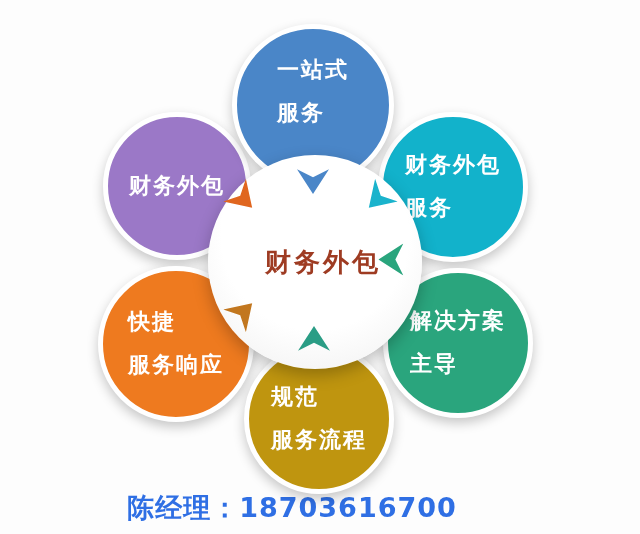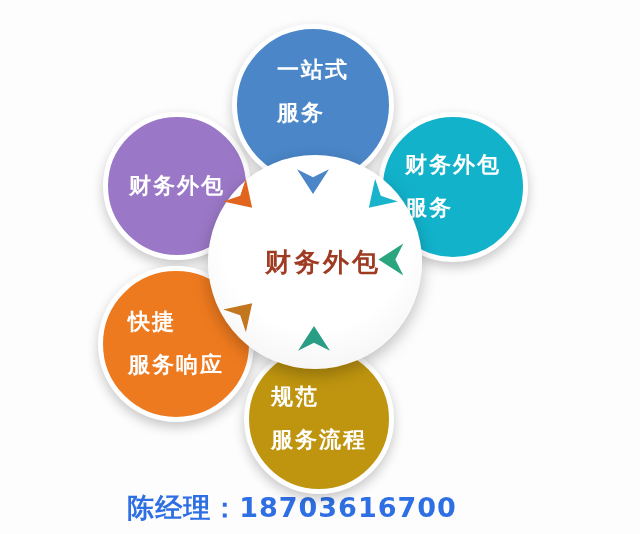--- a/index.html
+++ b/index.html
@@ -103,20 +103,26 @@
     </div>
   </div>
 
   <div class="petal petal-bottomleft" style="background-color: rgb(238, 122, 31);">
     <div class="petal-text">
       <div>快捷</div>
       <div>服务响应</div>
     </div>
   </div>
 
+  <div class="petal petal-bottomright" style="background-color: rgb(42, 165, 125);">
+    <div class="petal-text">
+      <div>解决方案</div>
+      <div>主导</div>
+    </div>
+  </div>
 
   <div class="petal petal-bottom" style="background-color: rgb(191, 149, 15);">
     <div class="petal-text">
       <div>规范</div>
       <div>服务流程</div>
     </div>
   </div>
 
   <div class="center-circle">
     <div class="center-label" style="color: rgb(158, 59, 34);">财务外包</div>

